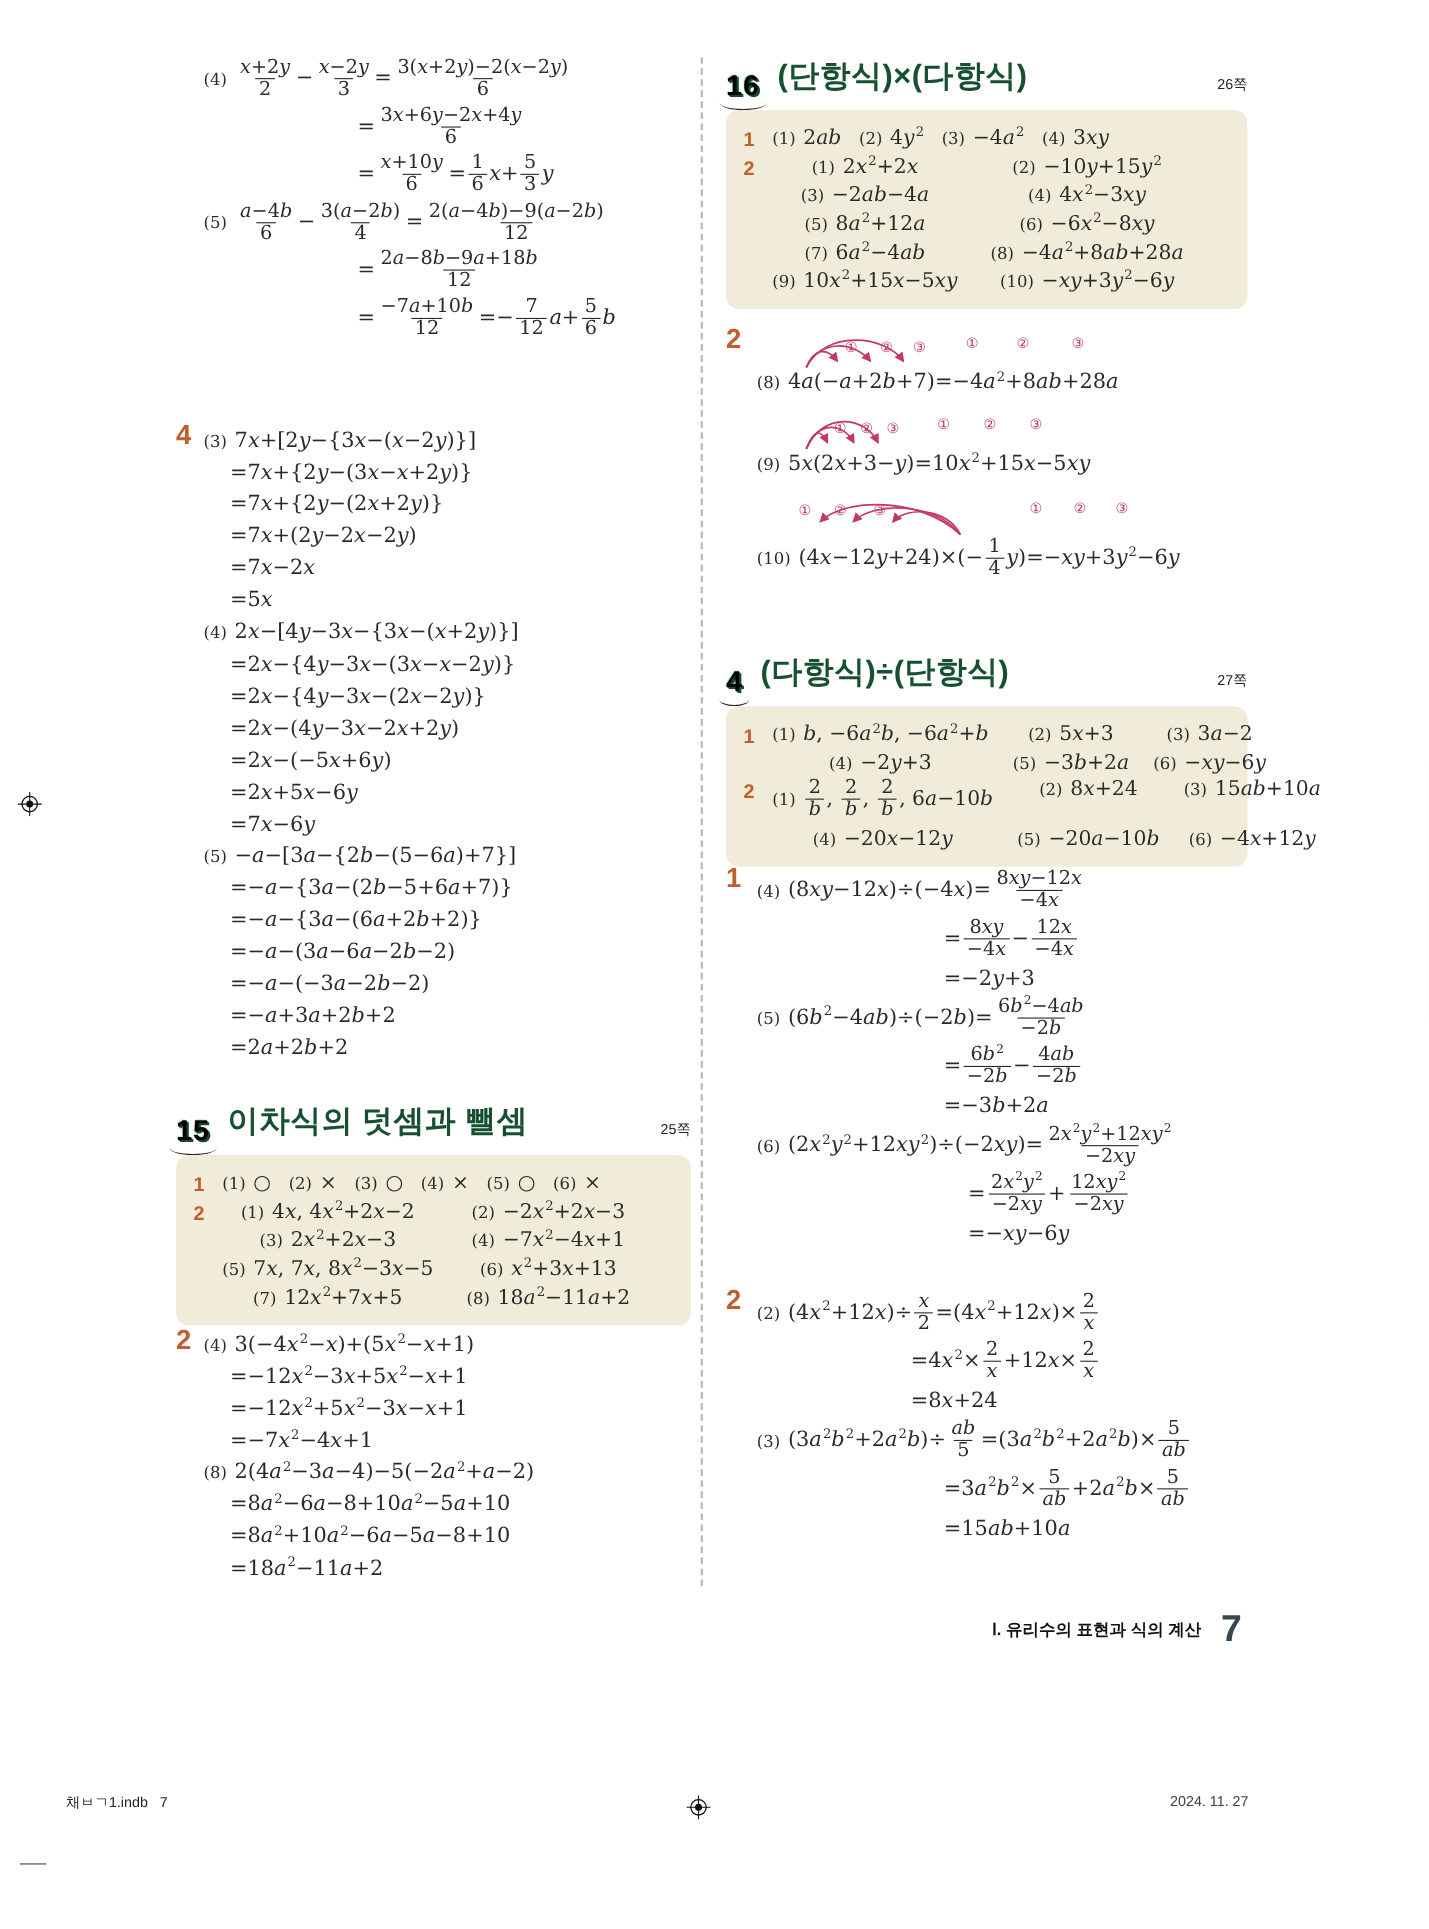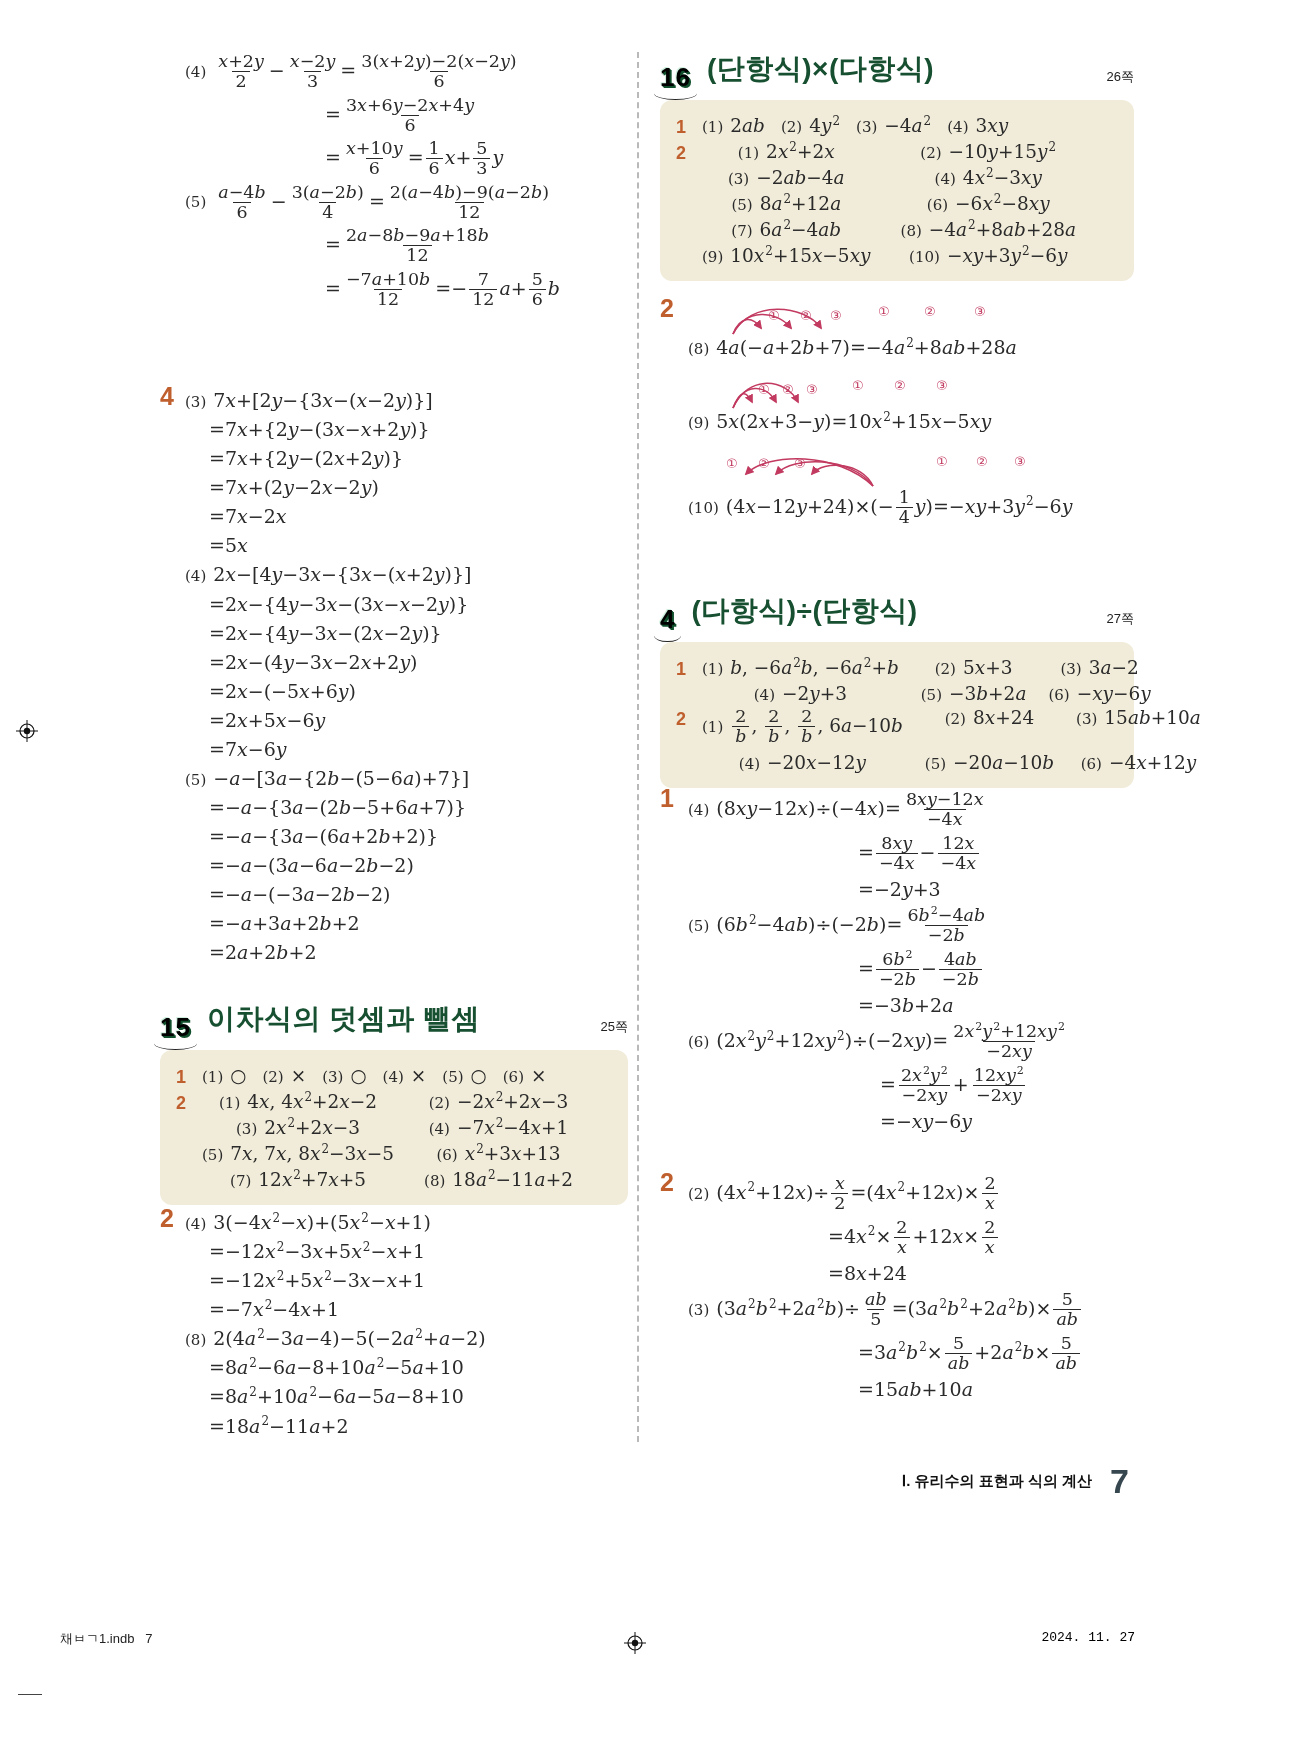--- a/index.html
+++ b/index.html
@@ -53,22 +53,22 @@
   .pad40{padding-top:40px;} .pad44{padding-top:44px;}
   .arcs{position:absolute;left:0;top:0;overflow:visible;}
   .arc{fill:none;stroke:#c23a60;stroke-width:1.5;marker-end:url(#ah);}
   .mk{fill:#c23a60;font-family:"DejaVu Sans",sans-serif;font-size:13px;}
   
   .footer{position:absolute;top:1462px;right:170px;display:flex;align-items:center;gap:18px;}
   .chapter{font-family:"Liberation Sans",sans-serif;font-weight:700;font-size:15px;color:#111;}
   .pageno{font-family:"Liberation Sans",sans-serif;font-weight:600;font-size:34px;color:#37474f;}
   .print-file{position:absolute;left:60px;top:1630px;font-family:"Liberation Sans",sans-serif;
         font-size:13px;color:#222;white-space:pre;}
-  .print-date{position:absolute;right:164px;top:1630px;font-family:Liberation Mono, monospace;
-        font-size:13px;color:#000000;}
+  .print-date{position:absolute;right:164px;top:1630px;font-family:Liberation Sans, sans-serif;
+        font-size:13px;color:#404040;}
   .regmark{position:absolute;}
   .reg1{left:16px;top:720px;} .reg2{left:624px;top:1632px;}
   .corner-dash{position:absolute;left:18px;top:1694px;width:24px;border-top:1.2px solid #444;}
 </style>
 </head>
 <body>
 
 <svg width="0" height="0" style="position:absolute">
   <defs>
     <marker id="ah" viewBox="0 0 10 10" refX="8" refY="5" markerWidth="6" markerHeight="6" orient="auto-start-reverse">

